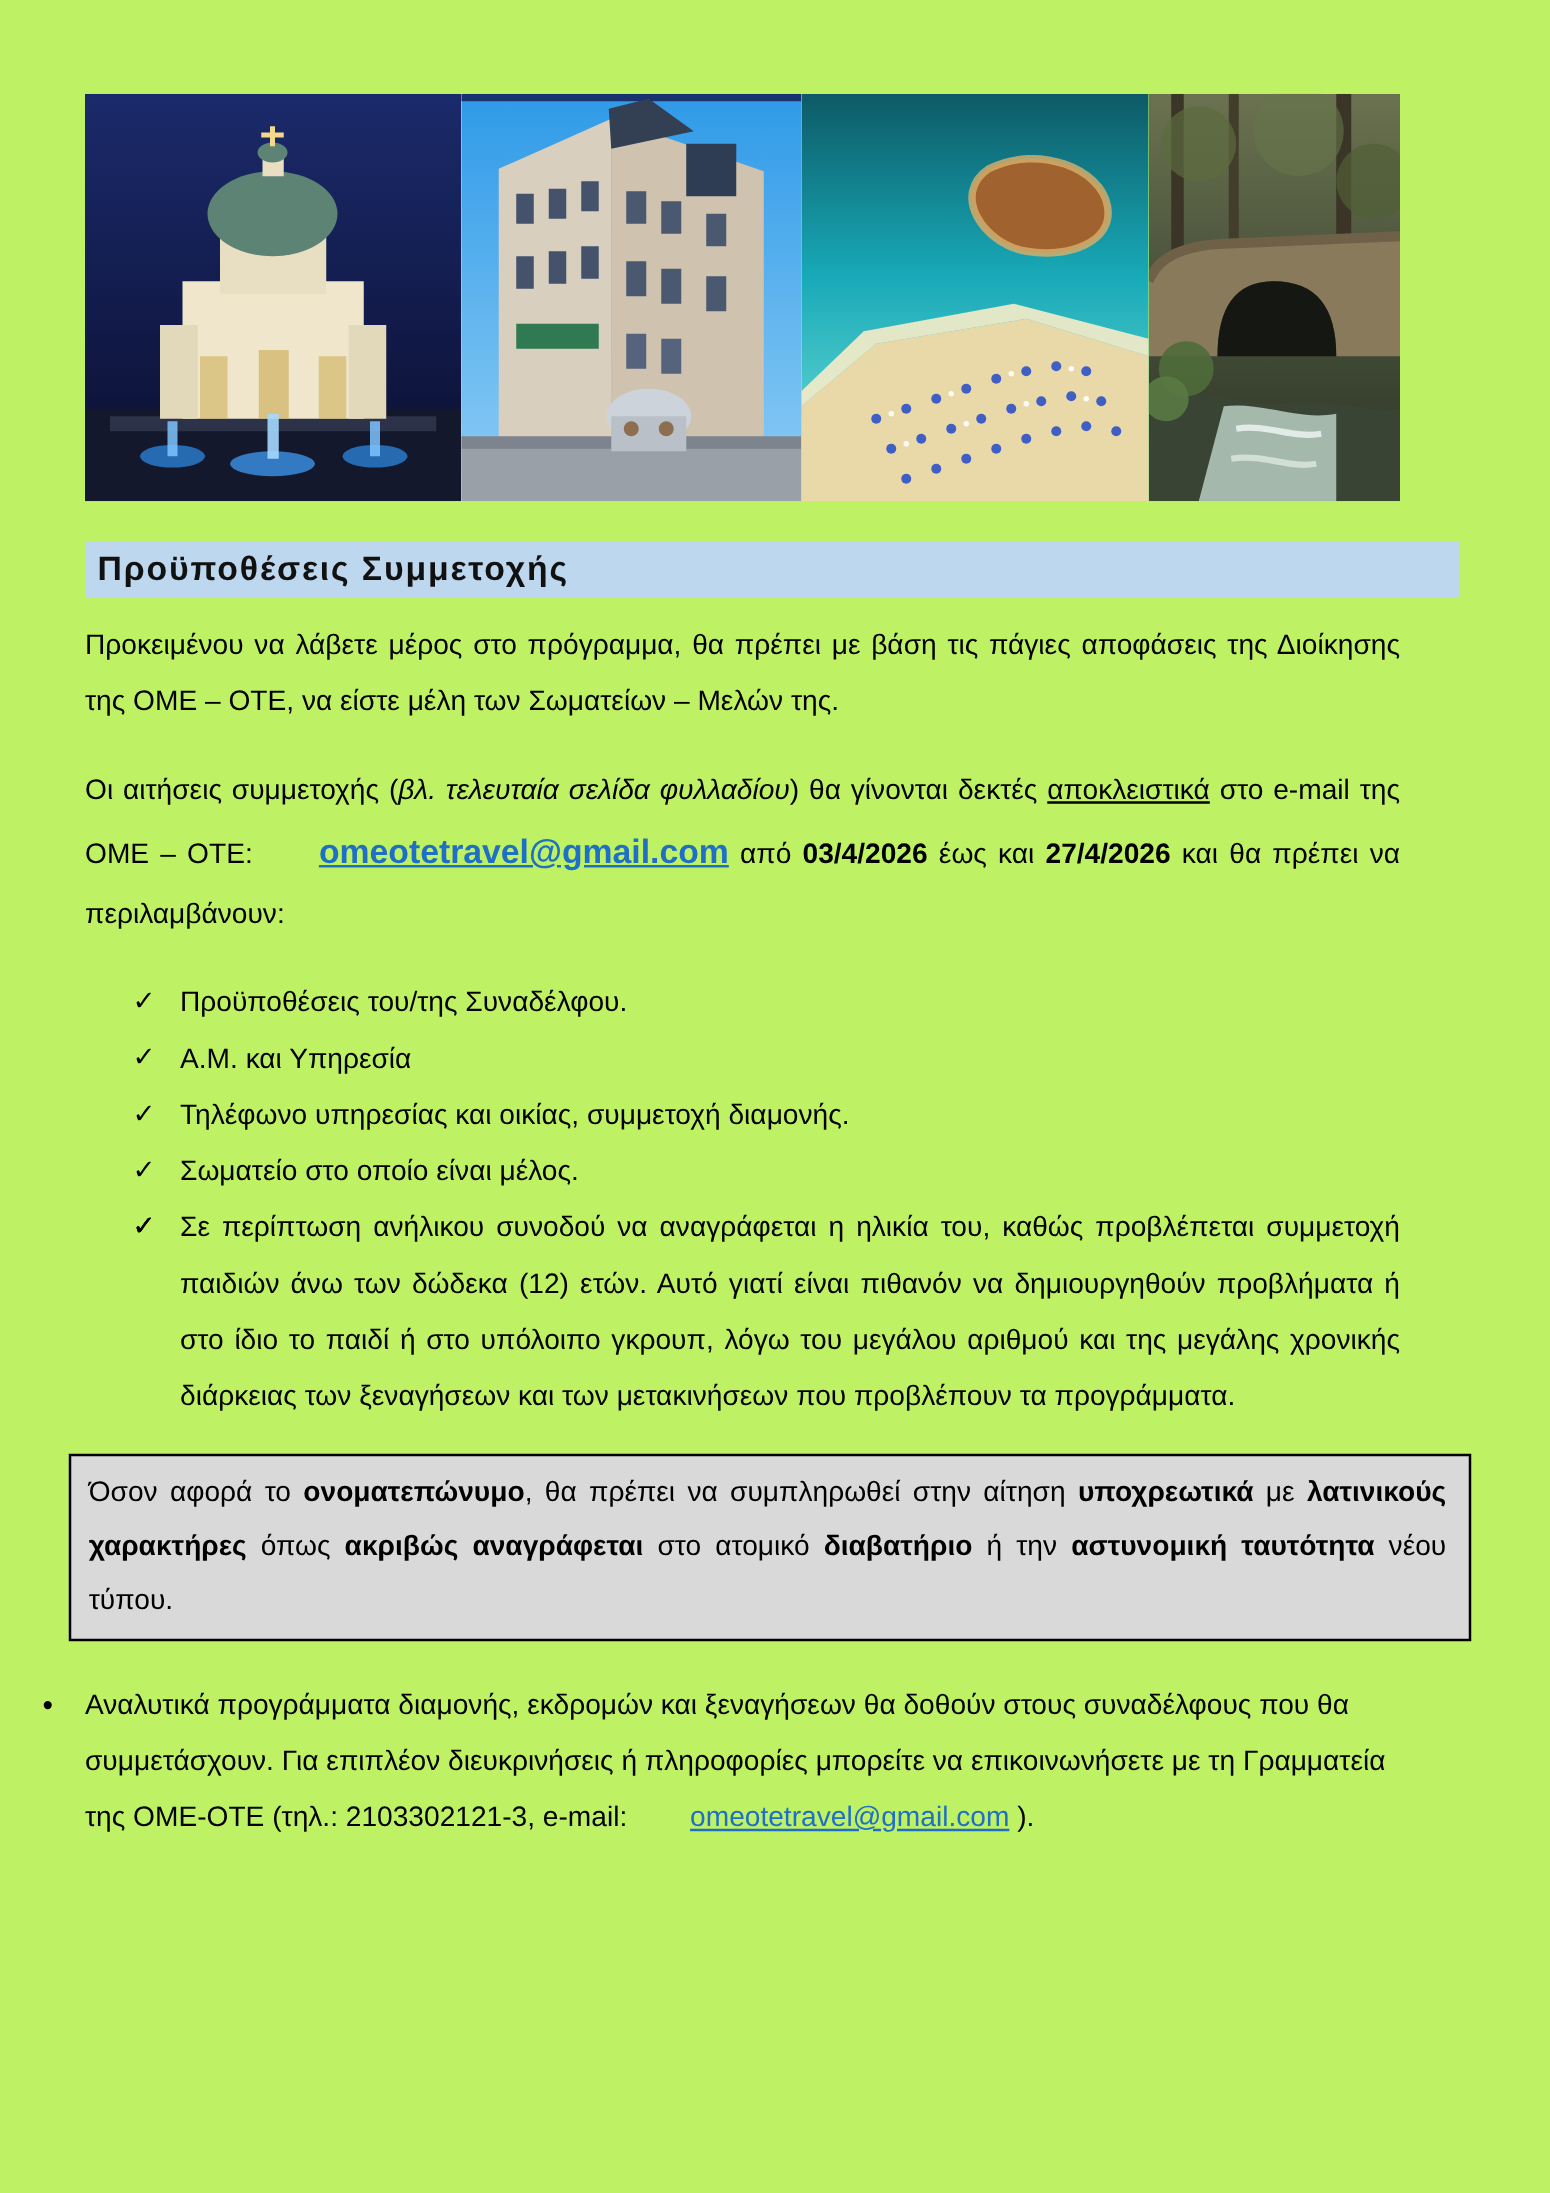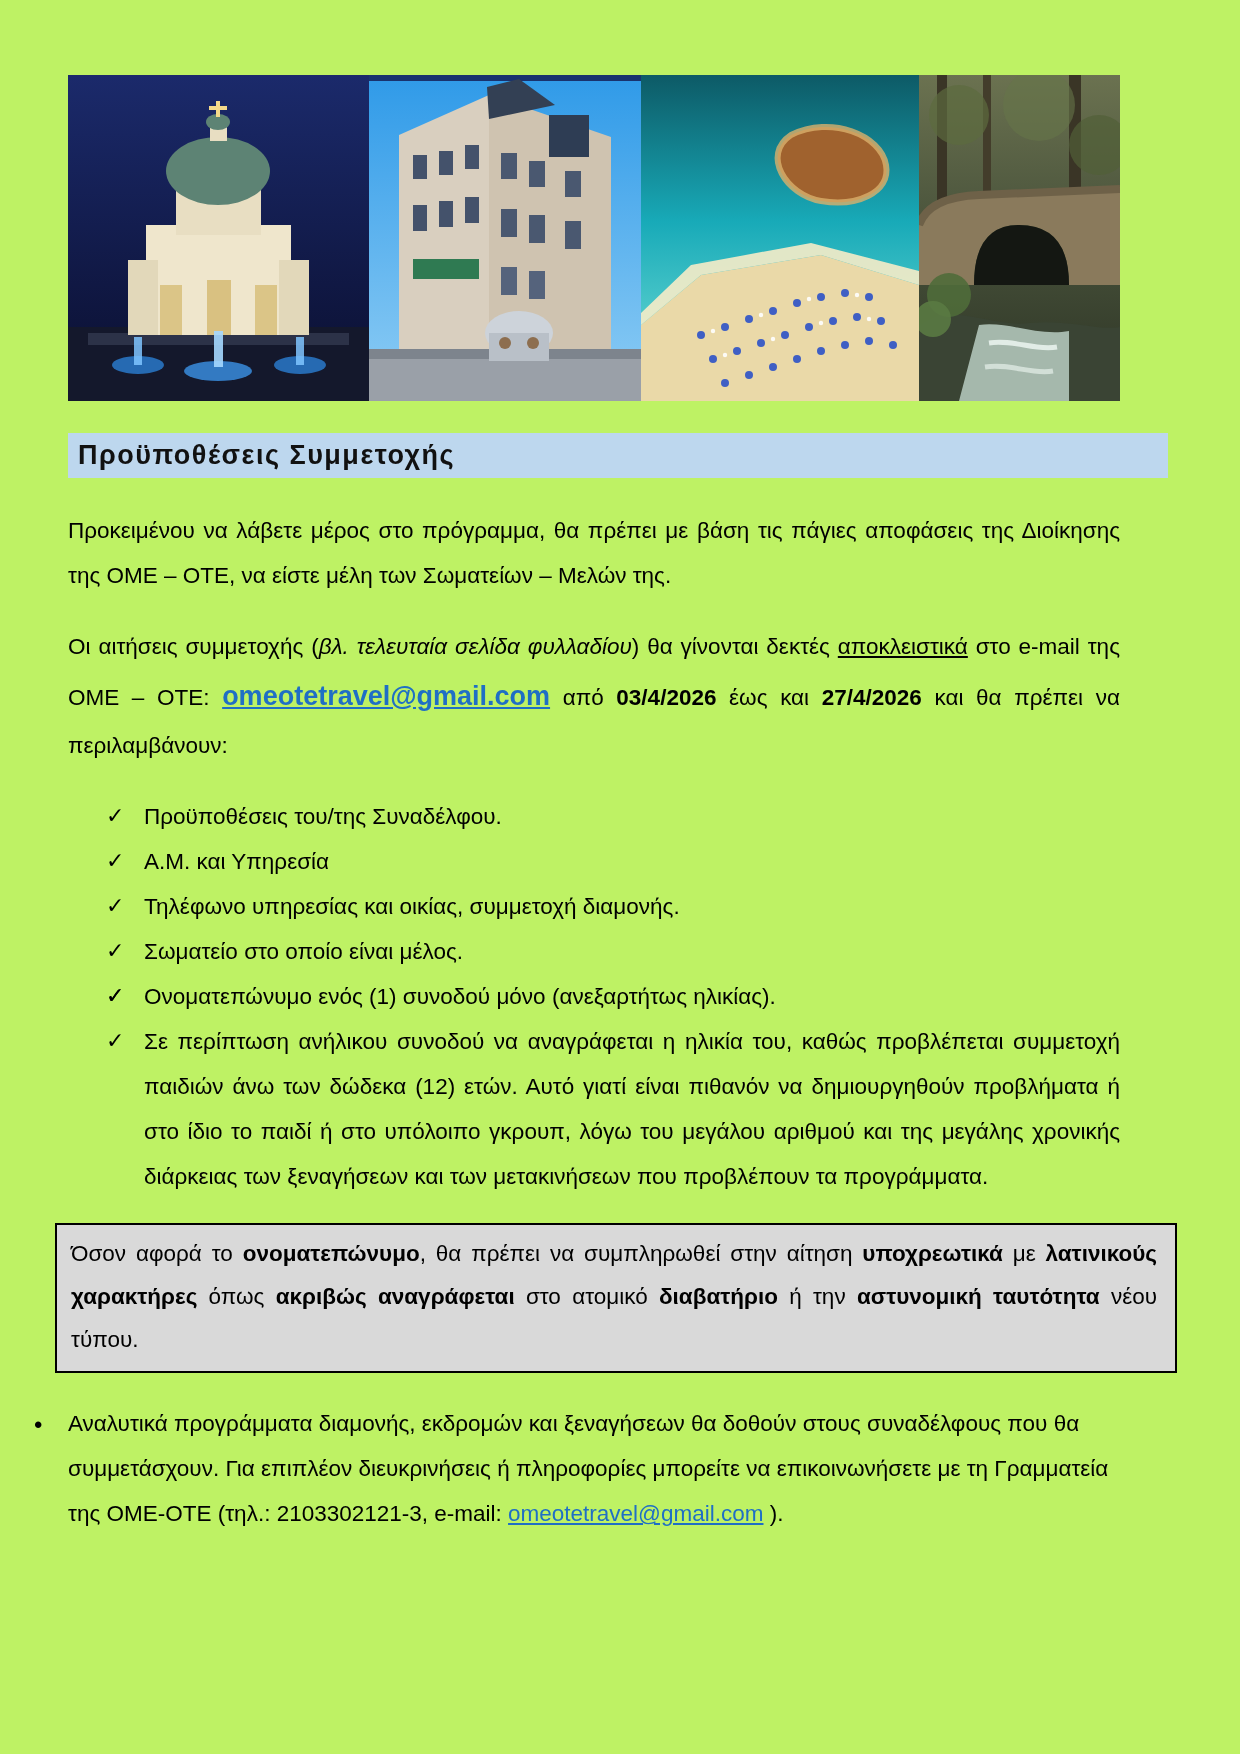--- a/index.html
+++ b/index.html
@@ -27,30 +27,30 @@
     position:absolute;left:68px;top:433px;width:1100px;height:45px;
     background:#bdd7ee;
     display:flex;align-items:center;
     box-sizing:border-box;padding-left:10px;
   }
   .heading-bar .title{
     font-size:27px;font-weight:bold;letter-spacing:1.5px;color:#111111;
   }
   
   .content{
-    position:absolute;left:68px;top:508px;width:1052px;
+    position:absolute;left:68px;top:493px;width:1052px;
     font-size:22.5px;line-height:2.0;color:#000000;
   }
   p{margin:0 0 26px 0;}
   .just{text-align:justify;}
   .italic{font-style:italic;}
   .bold{font-weight:bold;}
   .uline{text-decoration:underline;}
   a.maillink{
-    color:#1f6fc5;text-decoration:underline;cursor:pointer;
+    color:#1f6fc5;text-decoration:underline;cursor:pointer;margin-left:44px;
   }
   .biglink{
     font-size:27px;font-weight:bold;color:#1f6fc5;text-decoration:underline;
   }
   
   ul.checklist{
     list-style:none;margin:0 0 24px 0;padding:0 0 0 38px;
   }
   ul.checklist li{
     position:relative;padding-left:38px;margin:0;
@@ -248,21 +248,21 @@
     <p class="just">
       <span>Οι αιτήσεις συμμετοχής (</span><span class="italic">βλ. τελευταία σελίδα φυλλαδίου</span><span>) θα γίνονται δεκτές </span><span class="uline">αποκλειστικά</span><span> στο e-mail της ΟΜΕ – ΟΤΕ: </span><a class="maillink biglink">omeotetravel@gmail.com</a><span> από </span><span class="bold">03/4/2026</span><span> έως και </span><span class="bold">27/4/2026</span><span> και θα πρέπει να περιλαμβάνουν:</span>
     </p>
 
     <ul class="checklist">
       <li><span class="check">✓</span><span>Προϋποθέσεις του/της Συναδέλφου.</span></li>
       <li><span class="check">✓</span><span>Α.Μ. και Υπηρεσία</span></li>
       <li><span class="check">✓</span><span>Τηλέφωνο υπηρεσίας και οικίας, συμμετοχή διαμονής.</span></li>
       <li><span class="check">✓</span><span>Σωματείο στο οποίο είναι μέλος.</span></li>
       <li><span class="check">✓</span></li>
-      <li><span class="check">✓</span><span>Ονοματεπώνυμο ενός (1) συνοδού μόνο (ανεξαρτήτως ηλικίας).</span></li>
+      <li><span class="check">✓</span></li>
       <li class="longitem"><span class="check">✓</span><span>Σε περίπτωση ανήλικου συνοδού να αναγράφεται η ηλικία του, καθώς προβλέπεται συμμετοχή παιδιών άνω των δώδεκα (12) ετών. Αυτό γιατί είναι πιθανόν να δημιουργηθούν προβλήματα ή στο ίδιο το παιδί ή στο υπόλοιπο γκρουπ, λόγω του μεγάλου αριθμού και της μεγάλης χρονικής διάρκειας των ξεναγήσεων και των μετακινήσεων που προβλέπουν τα προγράμματα.</span></li>
     </ul>
 
     <div class="graybox">
       <span>Όσον αφορά το </span><span class="bold">ονοματεπώνυμο</span><span>, θα πρέπει να συμπληρωθεί στην αίτηση </span><span class="bold">υποχρεωτικά</span><span> με </span><span class="bold">λατινικούς χαρακτήρες</span><span> όπως </span><span class="bold">ακριβώς αναγράφεται</span><span> στο ατομικό </span><span class="bold">διαβατήριο</span><span> ή την </span><span class="bold">αστυνομική ταυτότητα</span><span> νέου τύπου.</span>
     </div>
 
 
     <p class="bulletpara">
       <span class="bullet">•</span><span>Αναλυτικά προγράμματα διαμονής, εκδρομών και ξεναγήσεων θα δοθούν στους συναδέλφους που θα συμμετάσχουν. Για επιπλέον διευκρινήσεις ή πληροφορίες μπορείτε να επικοινωνήσετε με τη Γραμματεία της ΟΜΕ-ΟΤΕ (τηλ.: 2103302121-3, e-mail: </span><a class="maillink">omeotetravel@gmail.com</a><span> ).</span>

